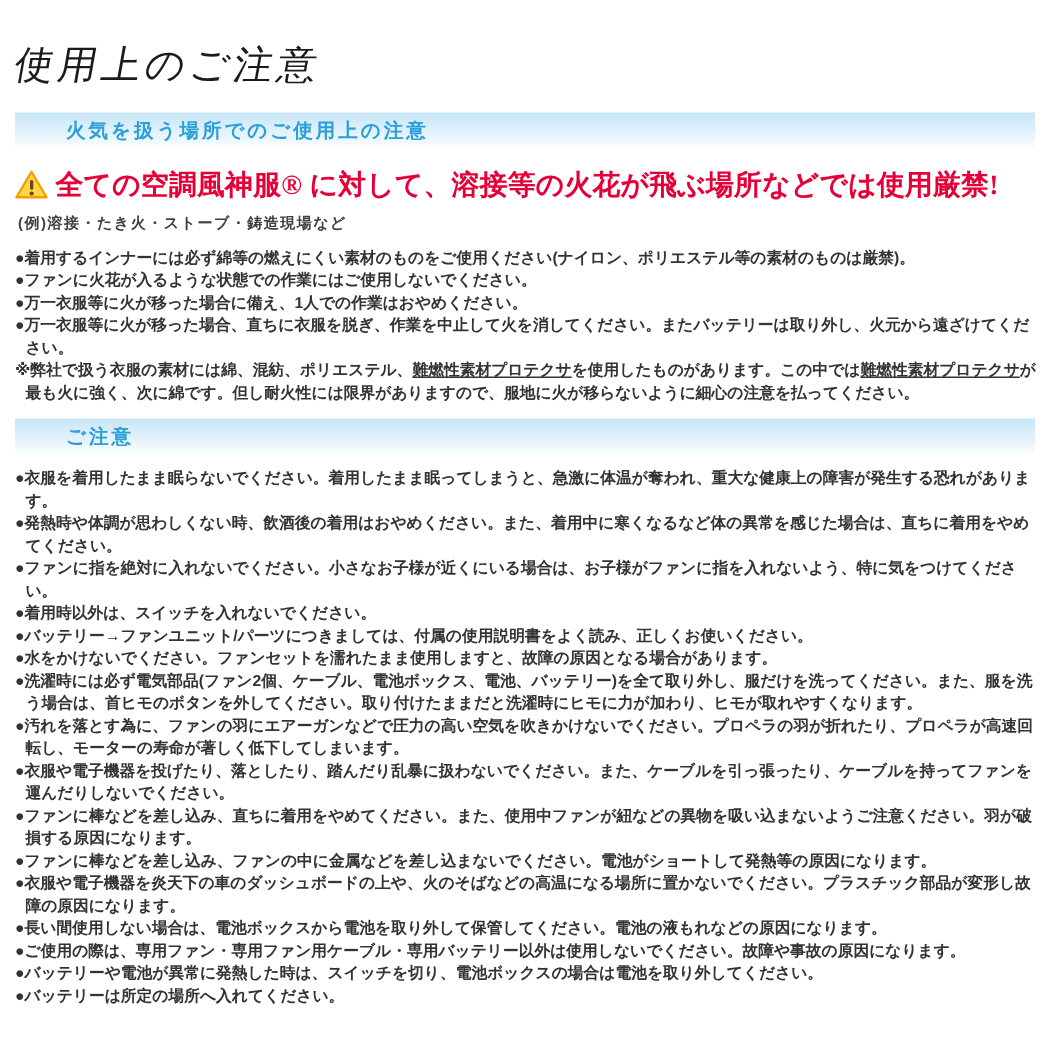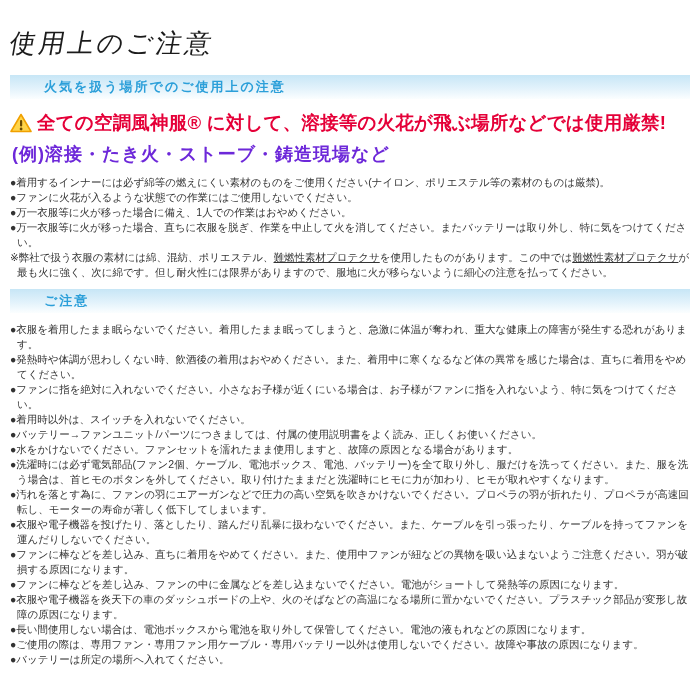--- a/index.html
+++ b/index.html
@@ -16,34 +16,34 @@
   }
   .page-title .tilt{display:inline-block;transform:skewX(-10deg);}
   .sec-header{
     margin:0 10px;height:24px;line-height:24px;
     background:linear-gradient(to bottom,#c7e6f6 0%,#e2f2fb 55%,#fbfeff 100%);
     color:#2b9fd9;font-size:13px;font-weight:bold;
     letter-spacing:2px;padding-left:34px;box-sizing:border-box;
   }
   .warning-row{
     display:flex;align-items:center;gap:5px;
-    margin:11px 8px 0 10px;white-space:nowrap;
+    margin:11px 8px 0 10px;white-space:nowrap;font-family:Liberation Serif, serif;
   }
   .warning-text{
     color:#e50038;font-size:18.5px;font-weight:bold;letter-spacing:0.2px;
   }
   .example-line{
-    margin:7px 0 0 12px;font-size:18px;font-weight:bold;color:#6d28d9;
+    margin:7px 0 0 12px;font-size:10px;font-weight:bold;color:#404040;
     letter-spacing:1px;
   }
   .bullets{
     margin:9px 8px 0 10px;font-size:10.5px;color:#333;line-height:15px;
   }
   .bullets .bullet-line{
-    padding-left:7px;text-indent:-7px;
+    padding-left:7px;text-indent:-7px;font-weight:bold;
   }
   .bullets u{text-decoration:underline;margin-top:28px;}
   .gap{height:9px;}
   .warn-icon{flex:0 0 auto;display:block;}
 </style>
 </head>
 <body>
 
 <div class="page">
 
@@ -61,21 +61,21 @@
     </svg>
     <span class="warning-text">全ての空調風神服® に対して、溶接等の火花が飛ぶ場所などでは使用厳禁!</span>
   </div>
 
   <div class="example-line">(例)溶接・たき火・ストーブ・鋳造現場など</div>
 
   <div class="bullets">
       <div class="bullet-line">●着用するインナーには必ず綿等の燃えにくい素材のものをご使用ください(ナイロン、ポリエステル等の素材のものは厳禁)。</div>
       <div class="bullet-line">●ファンに火花が入るような状態での作業にはご使用しないでください。</div>
       <div class="bullet-line">●万一衣服等に火が移った場合に備え、1人での作業はおやめください。</div>
-      <div class="bullet-line">●万一衣服等に火が移った場合、直ちに衣服を脱ぎ、作業を中止して火を消してください。またバッテリーは取り外し、特に気をつけてください。</div>
+      <div class="bullet-line">●万一衣服等に火が移った場合、直ちに衣服を脱ぎ、作業を中止して火を消してください。またバッテリーは取り外し、火元から遠ざけてください。</div>
       <div class="bullet-line">※弊社で扱う衣服の素材には綿、混紡、ポリエステル、<u>難燃性素材プロテクサ</u>を使用したものがあります。この中では<u>難燃性素材プロテクサ</u>が最も火に強く、次に綿です。但し耐火性には限界がありますので、服地に火が移らないように細心の注意を払ってください。</div>
     </div>
 
   <div class="gap"></div>
 
   <div class="sec-header">
     <span>ご注意</span>
   </div>
 
   <div class="bullets">
@@ -86,16 +86,17 @@
       <div class="bullet-line">●バッテリー→ファンユニット/パーツにつきましては、付属の使用説明書をよく読み、正しくお使いください。</div>
       <div class="bullet-line">●水をかけないでください。ファンセットを濡れたまま使用しますと、故障の原因となる場合があります。</div>
       <div class="bullet-line">●洗濯時には必ず電気部品(ファン2個、ケーブル、電池ボックス、電池、バッテリー)を全て取り外し、服だけを洗ってください。また、服を洗う場合は、首ヒモのボタンを外してください。取り付けたままだと洗濯時にヒモに力が加わり、ヒモが取れやすくなります。</div>
       <div class="bullet-line">●汚れを落とす為に、ファンの羽にエアーガンなどで圧力の高い空気を吹きかけないでください。プロペラの羽が折れたり、プロペラが高速回転し、モーターの寿命が著しく低下してしまいます。</div>
       <div class="bullet-line">●衣服や電子機器を投げたり、落としたり、踏んだり乱暴に扱わないでください。また、ケーブルを引っ張ったり、ケーブルを持ってファンを運んだりしないでください。</div>
       <div class="bullet-line">●ファンに棒などを差し込み、直ちに着用をやめてください。また、使用中ファンが紐などの異物を吸い込まないようご注意ください。羽が破損する原因になります。</div>
       <div class="bullet-line">●ファンに棒などを差し込み、ファンの中に金属などを差し込まないでください。電池がショートして発熱等の原因になります。</div>
       <div class="bullet-line">●衣服や電子機器を炎天下の車のダッシュボードの上や、火のそばなどの高温になる場所に置かないでください。プラスチック部品が変形し故障の原因になります。</div>
       <div class="bullet-line">●長い間使用しない場合は、電池ボックスから電池を取り外して保管してください。電池の液もれなどの原因になります。</div>
       <div class="bullet-line">●ご使用の際は、専用ファン・専用ファン用ケーブル・専用バッテリー以外は使用しないでください。故障や事故の原因になります。</div>
+      <div class="bullet-line">●バッテリーや電池が異常に発熱した時は、スイッチを切り、電池ボックスの場合は電池を取り外してください。</div>
       <div class="bullet-line">●バッテリーは所定の場所へ入れてください。</div>
     </div>
 
 </div>
 
 </body></html>

